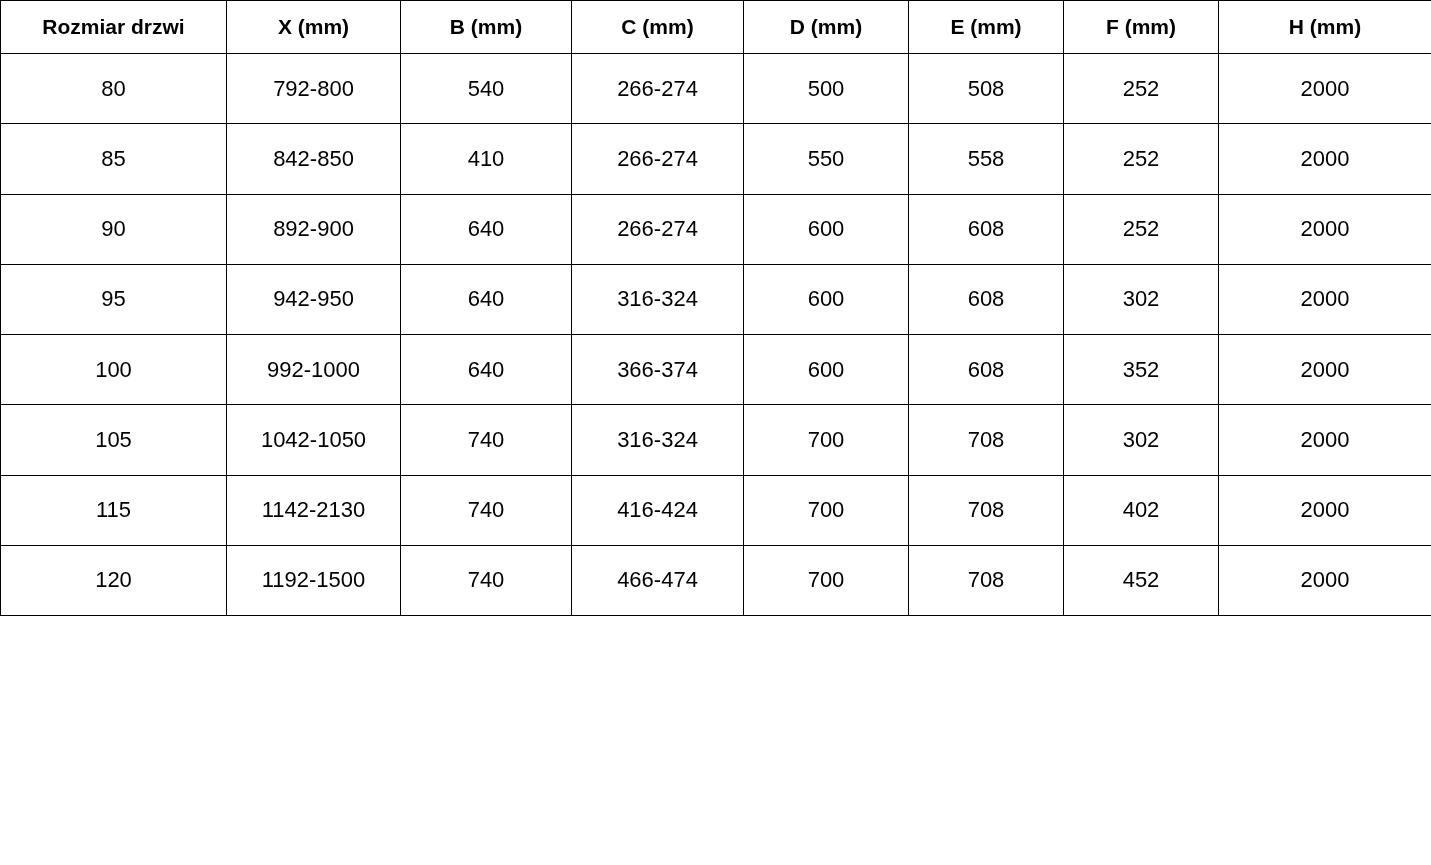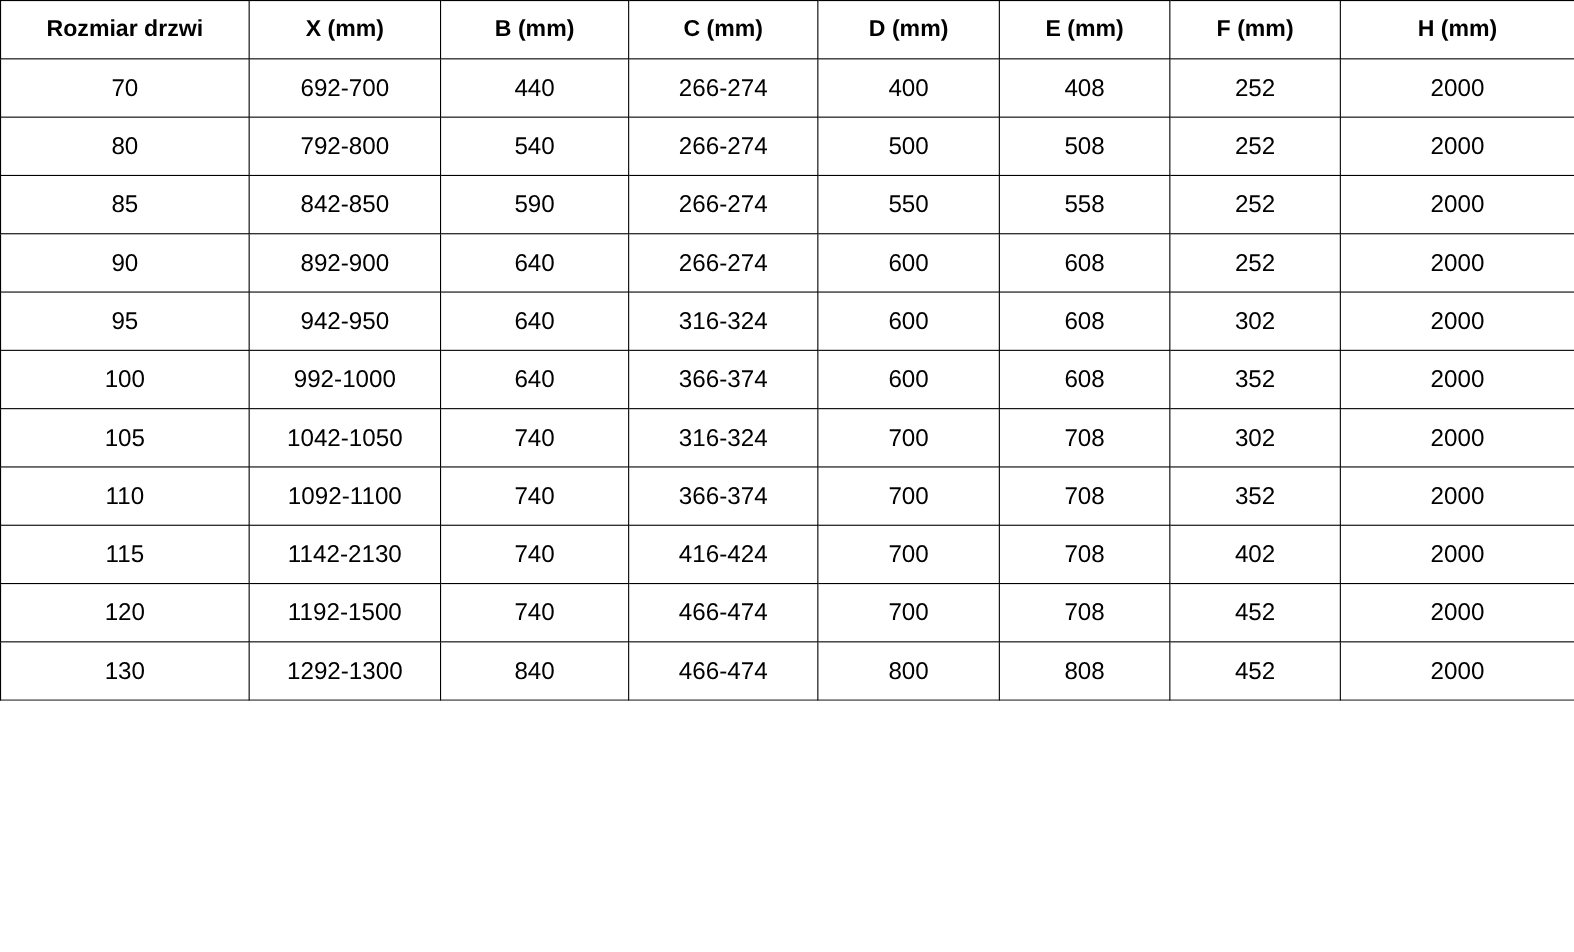--- a/index.html
+++ b/index.html
@@ -58,43 +58,33 @@
       <th>B (mm)</th>
       <th>C (mm)</th>
       <th>D (mm)</th>
       <th>E (mm)</th>
       <th>F (mm)</th>
       <th>H (mm)</th>
     </tr>
   </thead>
   <tbody>
       <tr>
-        <td>70</td>
-        <td>692-700</td>
-        <td>440</td>
-        <td>266-274</td>
-        <td>400</td>
-        <td>408</td>
-        <td>252</td>
-        <td>2000</td>
-      </tr>
-      <tr>
         <td>80</td>
         <td>792-800</td>
         <td>540</td>
         <td>266-274</td>
         <td>500</td>
         <td>508</td>
         <td>252</td>
         <td>2000</td>
       </tr>
       <tr>
         <td>85</td>
         <td>842-850</td>
-        <td>590</td>
+        <td>410</td>
         <td>266-274</td>
         <td>550</td>
         <td>558</td>
         <td>252</td>
         <td>2000</td>
       </tr>
       <tr>
         <td>90</td>
         <td>892-900</td>
         <td>640</td>
@@ -128,53 +118,33 @@
         <td>105</td>
         <td>1042-1050</td>
         <td>740</td>
         <td>316-324</td>
         <td>700</td>
         <td>708</td>
         <td>302</td>
         <td>2000</td>
       </tr>
       <tr>
-        <td>110</td>
-        <td>1092-1100</td>
-        <td>740</td>
-        <td>366-374</td>
-        <td>700</td>
-        <td>708</td>
-        <td>352</td>
-        <td>2000</td>
-      </tr>
-      <tr>
         <td>115</td>
         <td>1142-2130</td>
         <td>740</td>
         <td>416-424</td>
         <td>700</td>
         <td>708</td>
         <td>402</td>
         <td>2000</td>
       </tr>
       <tr>
         <td>120</td>
         <td>1192-1500</td>
         <td>740</td>
         <td>466-474</td>
         <td>700</td>
         <td>708</td>
         <td>452</td>
         <td>2000</td>
       </tr>
-      <tr>
-        <td>130</td>
-        <td>1292-1300</td>
-        <td>840</td>
-        <td>466-474</td>
-        <td>800</td>
-        <td>808</td>
-        <td>452</td>
-        <td>2000</td>
-      </tr>
     </tbody>
 </table>
 
 </body></html>

